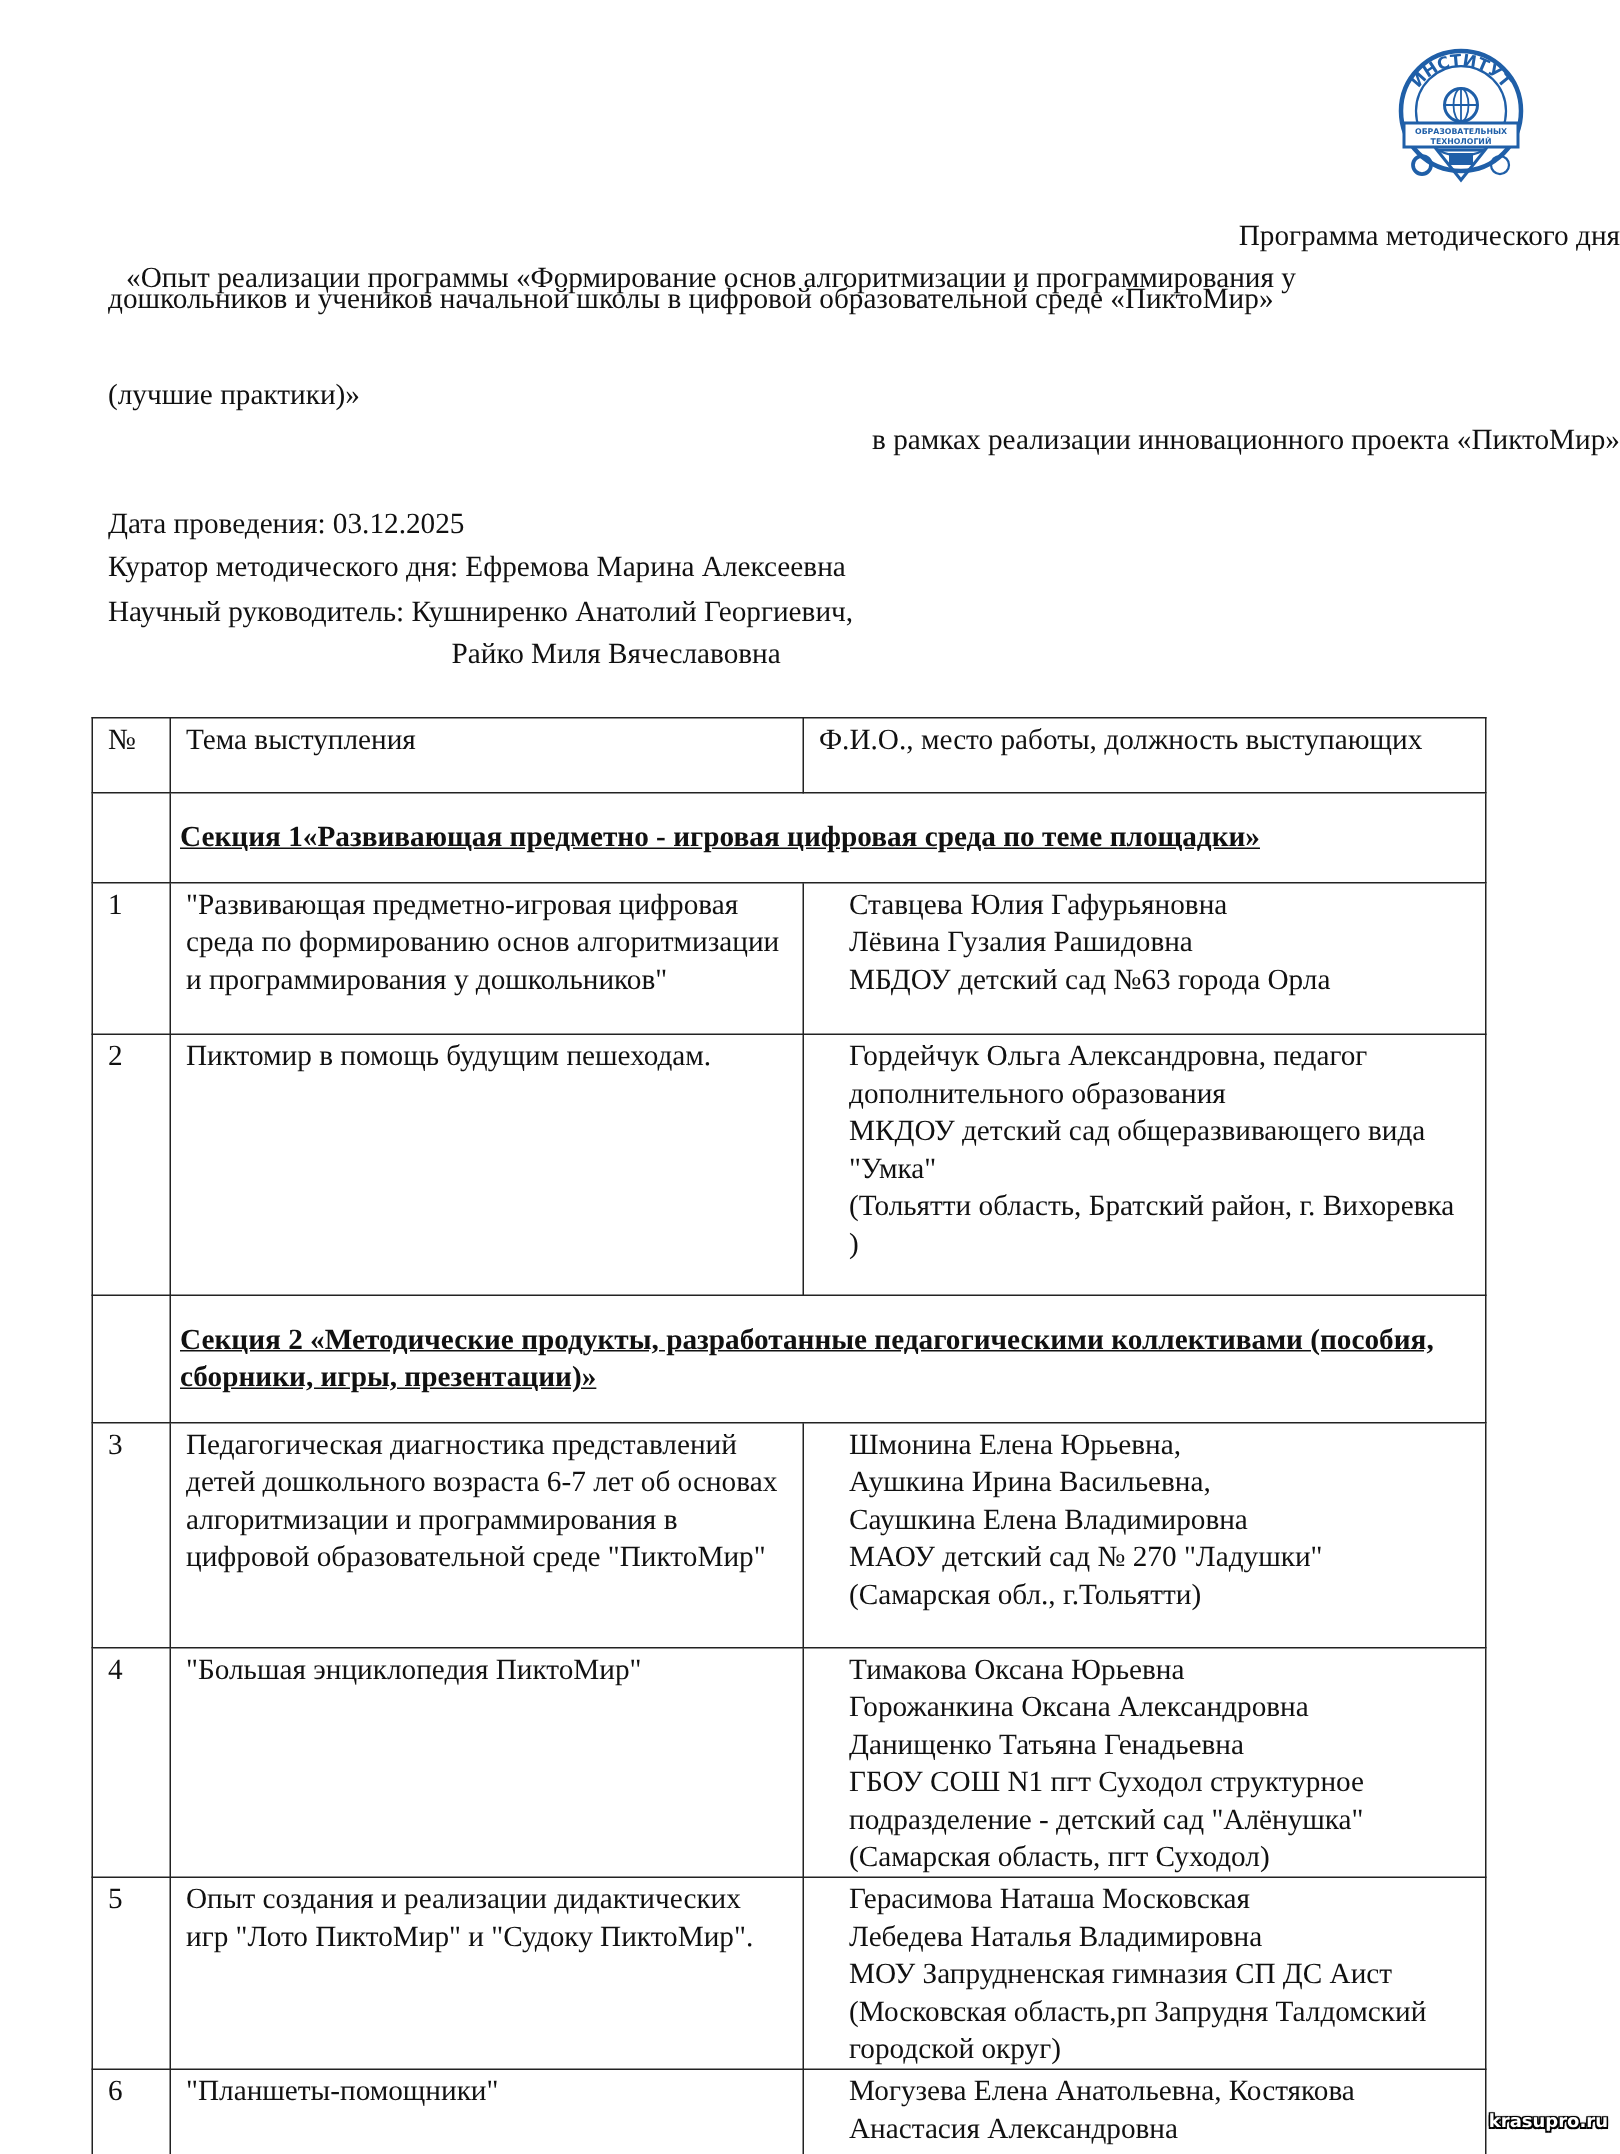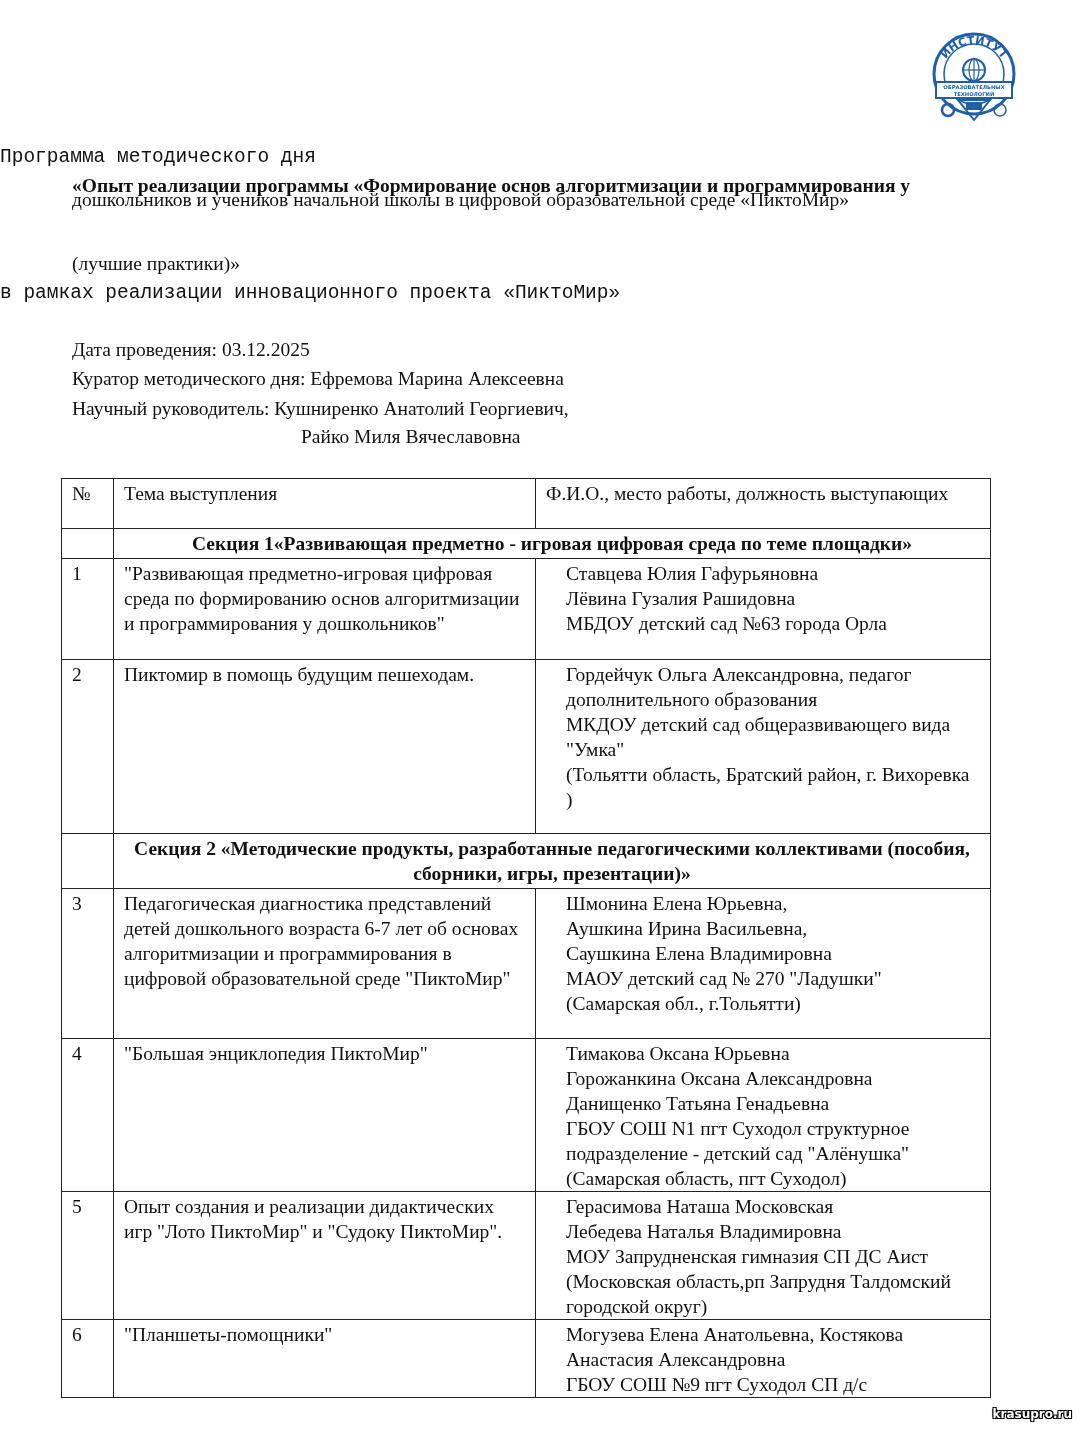--- a/index.html
+++ b/index.html
@@ -1,26 +1,26 @@
 <!DOCTYPE html>
 <html><head>
 <meta charset="utf-8">
 <style>
   html, body { margin:0; padding:0; background:#ffffff; }
   body { width:1080px; height:1436px; position:relative; overflow:hidden;
          font-family:"Liberation Serif", "DejaVu Serif", serif; color:#111; }
   .logo { position:absolute; left:928px; top:30px; width:92px; height:98px; }
   .txt { position:absolute; font-size:19.5px; line-height:25px; white-space:nowrap; }
-  .center { text-align:left;font-family:Liberation Mono, monospace; }
+  .center { text-align:right; }
   table.prog { position:absolute; left:61px; top:478px; width:930px; border-collapse:collapse;
                font-size:19.5px; line-height:25px; }
   table.prog td { border:1.2px solid #222; vertical-align:top; padding:2px 10px 0 10px; }
   table.prog td.num { width:31px; }
   table.prog td.topic { width:401px; }
-  table.prog td.sec { text-align:center; font-weight:bold; padding:2px 6px; }
+  table.prog td.sec { font-weight:bold; padding:17px 6px;text-decoration:underline; }
   .line { display:block;margin-left:20px; }
   .watermark { position:absolute; right:8px; top:1407px; font-family:"DejaVu Sans", sans-serif;
                font-weight:bold; font-size:12px; color:#fff; letter-spacing:0px;
                text-shadow: -1px -1px 0 #000, 1px -1px 0 #000, -1px 1px 0 #000, 1px 1px 0 #000, 0 0 2px #000; }
 </style>
 </head>
 <body>
 
 <div class="logo">
   <svg width="92" height="98" viewBox="0 0 92 98">
@@ -40,21 +40,21 @@
     <text x="46" y="59" font-family="DejaVu Sans, sans-serif" font-size="5.2" font-weight="bold" fill="#1f5fa8" text-anchor="middle">ОБРАЗОВАТЕЛЬНЫХ</text>
     <text x="46" y="66" font-family="DejaVu Sans, sans-serif" font-size="5.2" font-weight="bold" fill="#1f5fa8" text-anchor="middle">ТЕХНОЛОГИЙ</text>
     <polygon points="30,70 62,70 46,90" fill="none" stroke="#1f5fa8" stroke-width="2"></polygon>
     <rect x="38" y="72" width="16" height="8" fill="#1f5fa8"></rect>
     <circle cx="20" cy="80" r="6" fill="none" stroke="#1f5fa8" stroke-width="2.5"></circle>
     <circle cx="72" cy="80" r="6" fill="none" stroke="#1f5fa8" stroke-width="1.5"></circle>
   </svg>
 </div>
 
 <div class="txt center" style="left:0; width:1080px; top:145px;">Программа методического дня</div>
-<div class="txt" style="left:72px; top:173px;font-weight:bold;">«Опыт реализации программы «Формирование основ алгоритмизации и программирования у</div>
+<div class="txt" style="left:84px; top:173px;">«Опыт реализации программы «Формирование основ алгоритмизации и программирования у</div>
 <div class="txt" style="left:72px; top:187px;">дошкольников и учеников начальной школы в цифровой образовательной среде «ПиктоМир»</div>
 <div class="txt" style="left:72px; top:251px;">(лучшие практики)»</div>
 <div class="txt center" style="left:0; width:1080px; top:281px;">в рамках реализации инновационного проекта «ПиктоМир»</div>
 
 <div class="txt" style="left:72px; top:337px;">Дата проведения: 03.12.2025</div>
 <div class="txt" style="left:72px; top:366px;">Куратор методического дня: Ефремова Марина Алексеевна</div>
 <div class="txt" style="left:72px; top:396px;">Научный руководитель: Кушниренко Анатолий Георгиевич,</div>
 <div class="txt" style="left:301px; top:424px;">Райко Миля Вячеславовна</div>
 
 <table class="prog">

